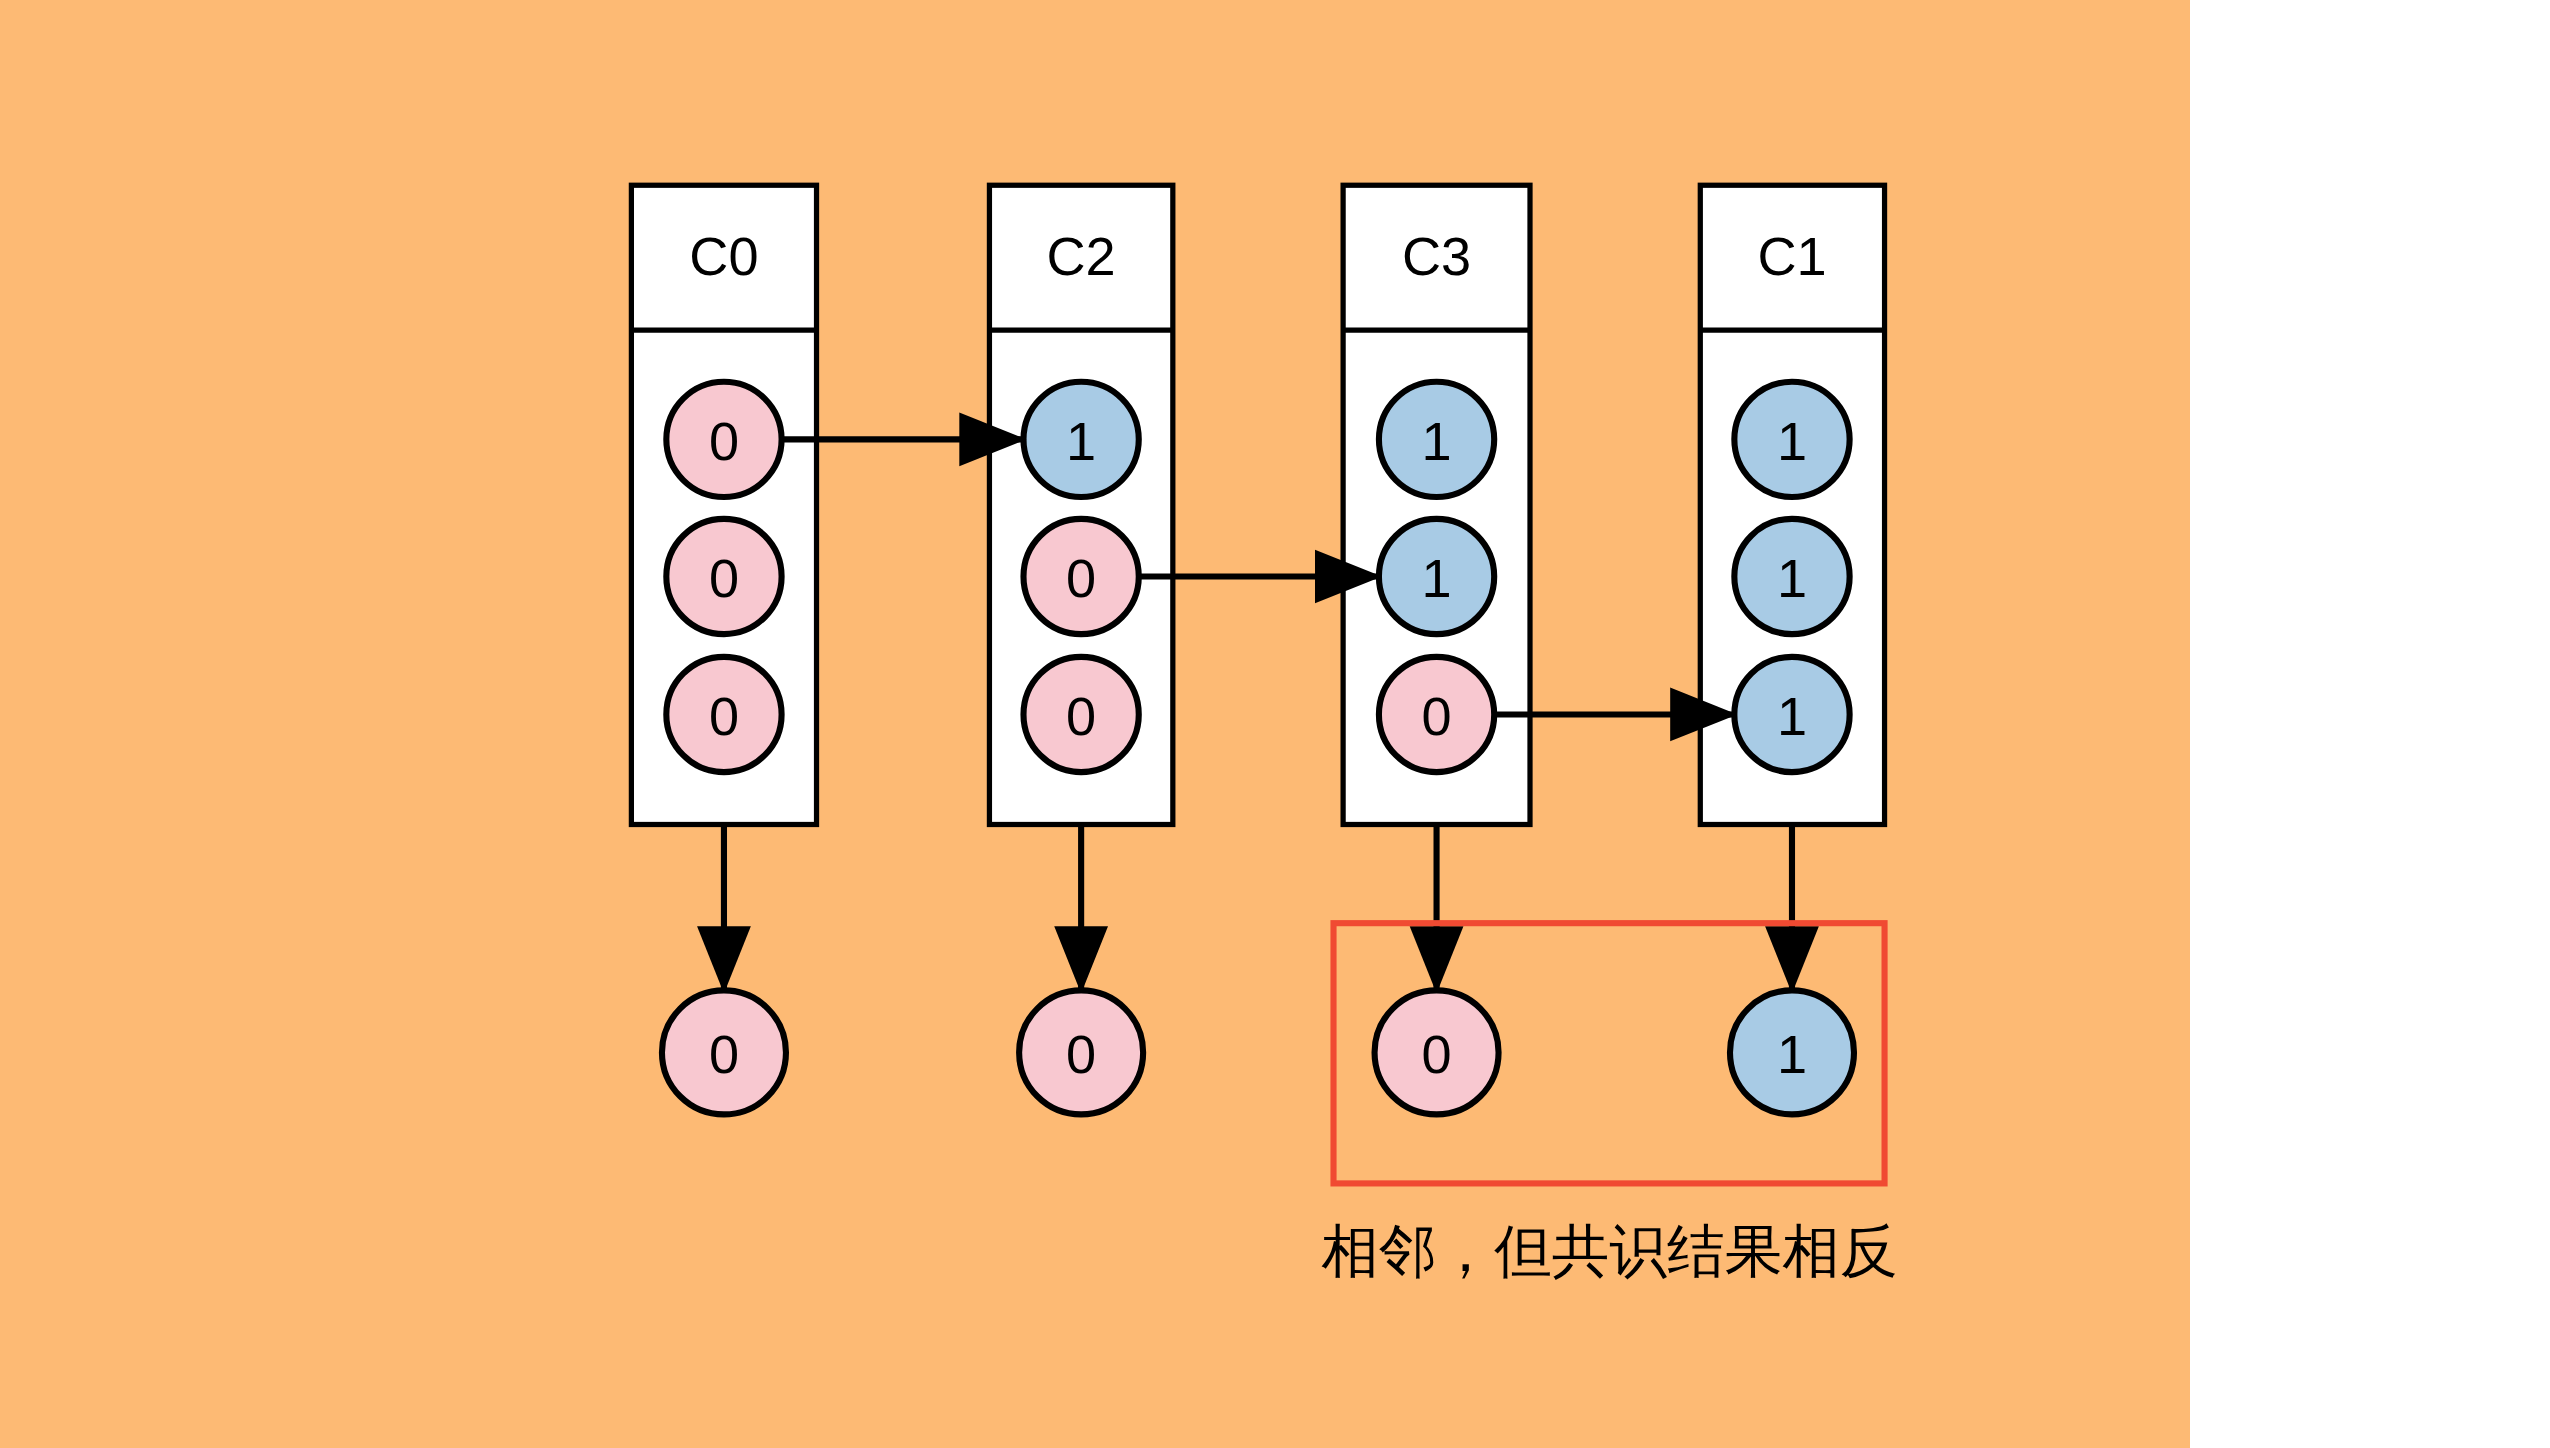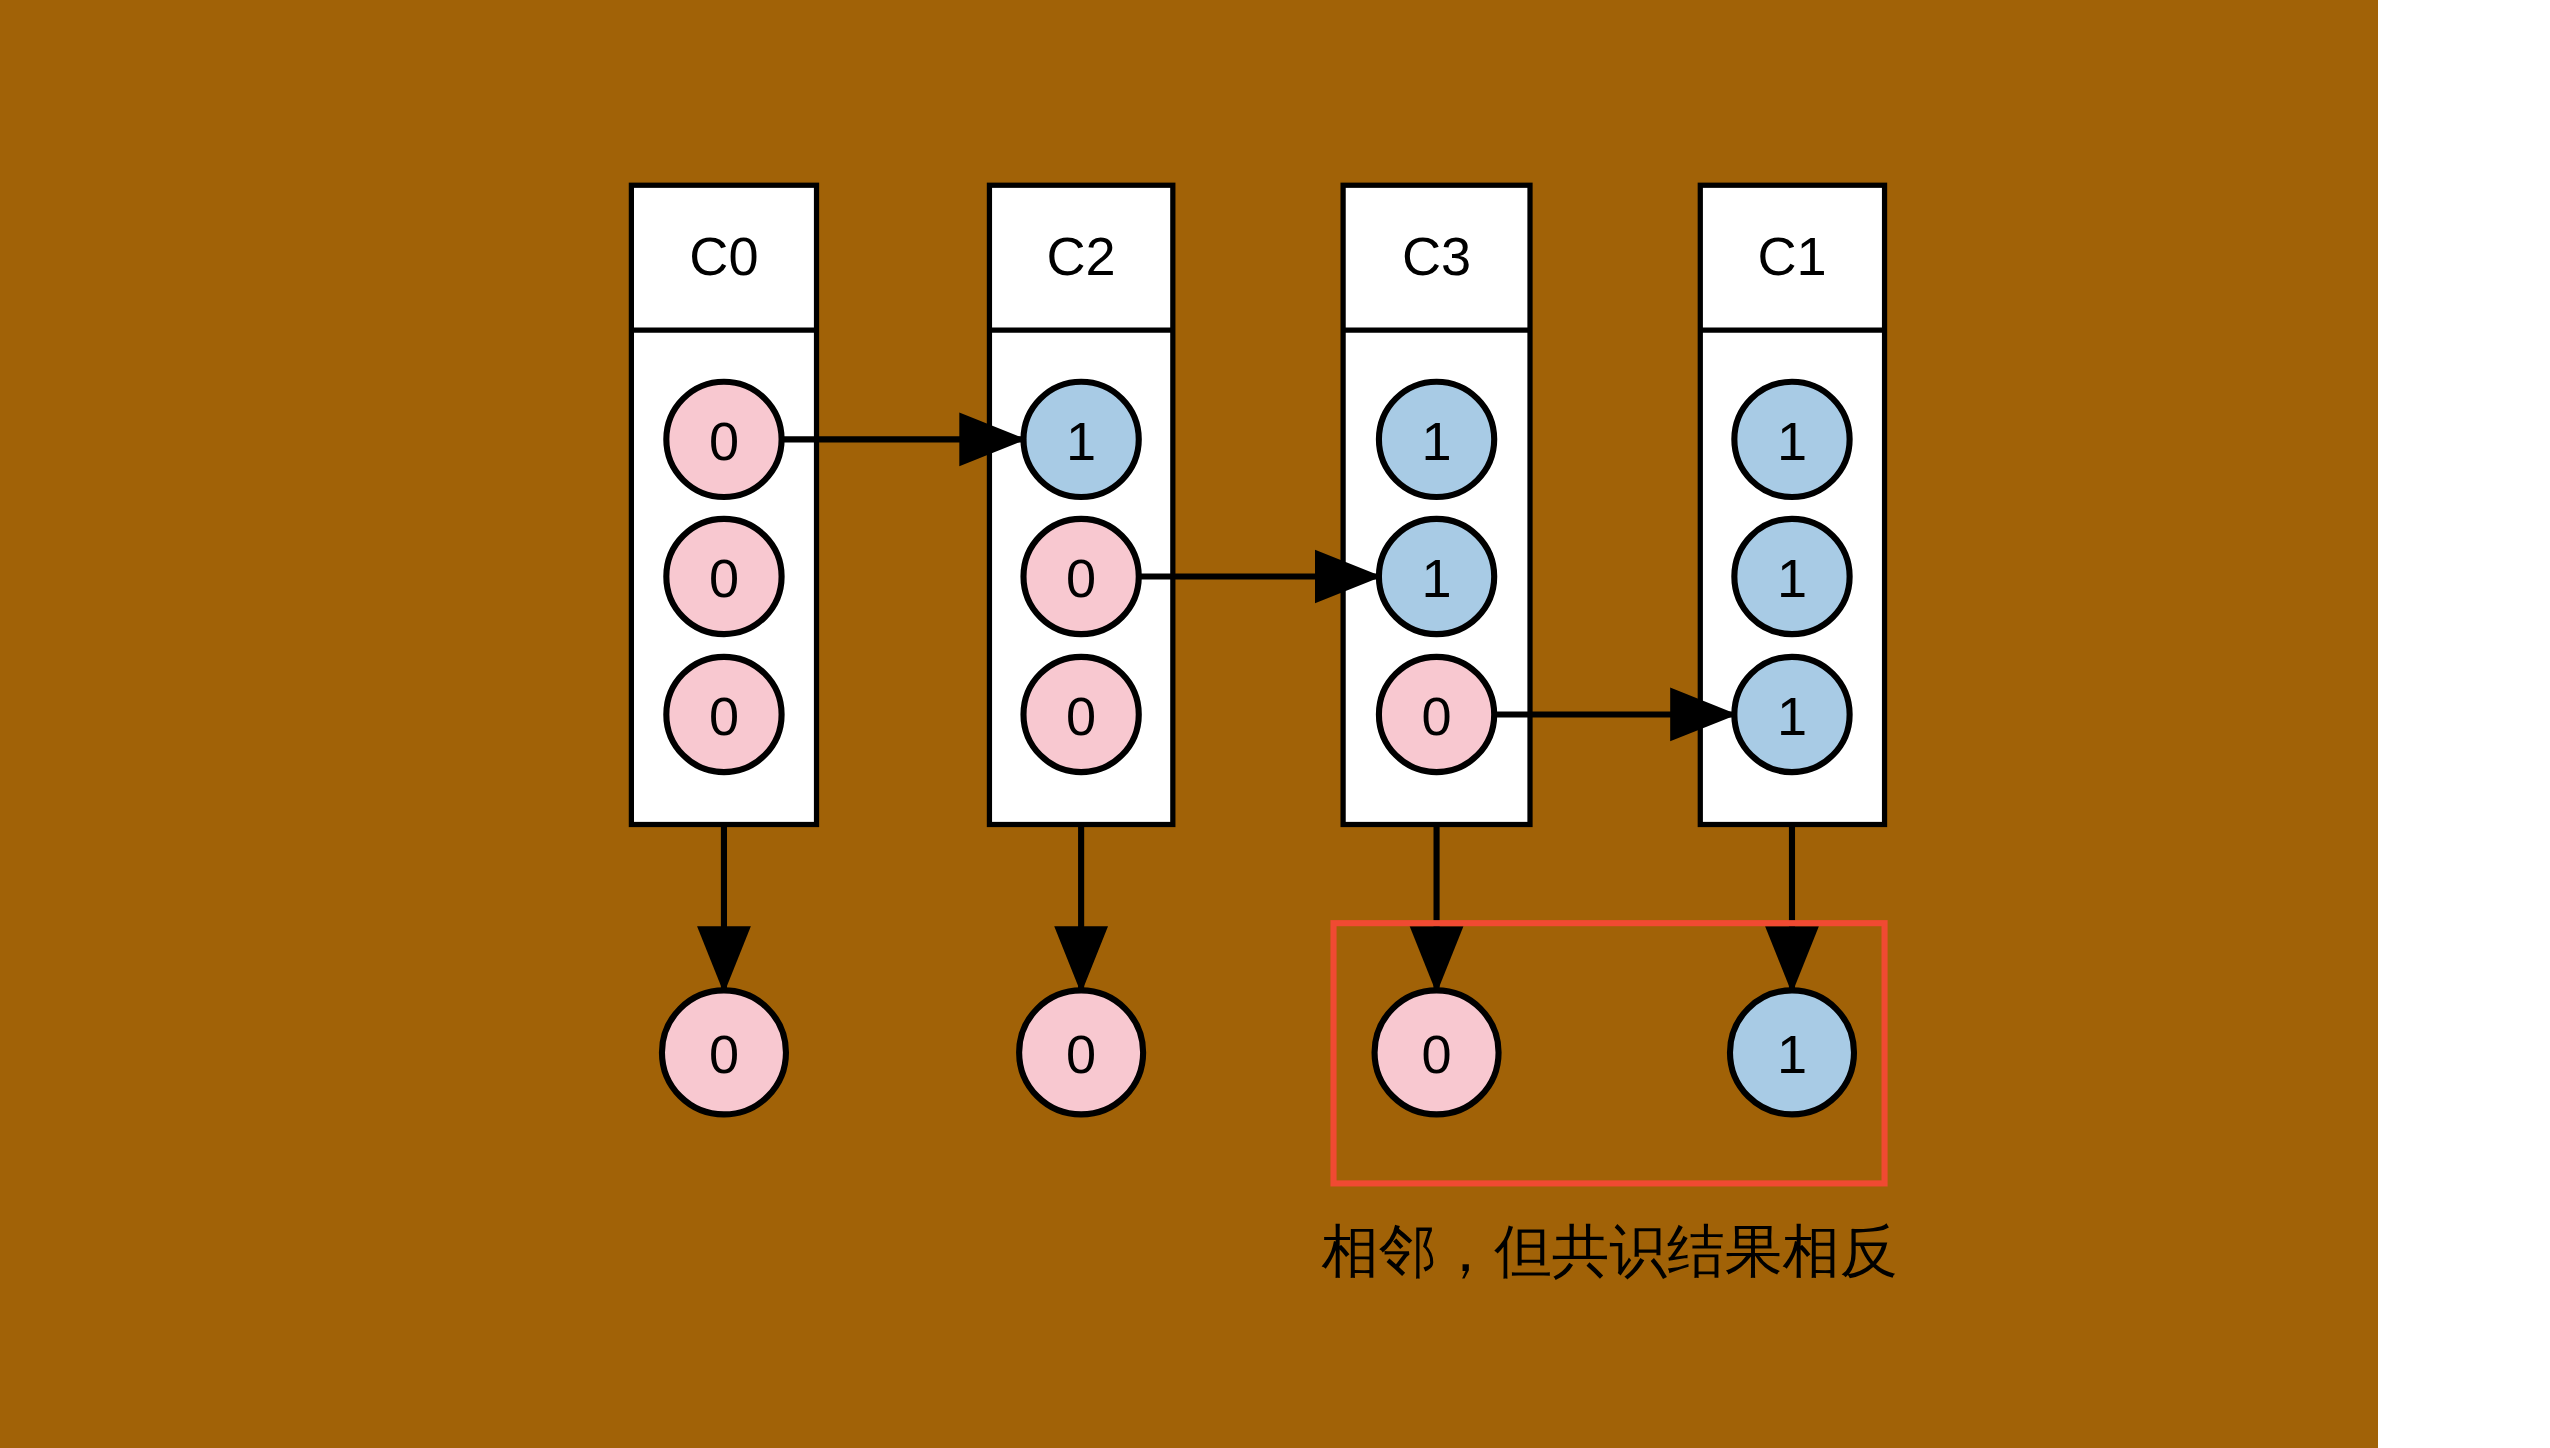--- a/index.html
+++ b/index.html
@@ -9,23 +9,23 @@
     background: #ffffff;
   }
   body {
     width: 2550px;
     height: 1449px;
     overflow: hidden;
     font-family: "Liberation Sans", "DejaVu Sans", sans-serif;
   }
   #diagram-root {
     position: relative;
-    width: 2378px;
+    width: 2190px;
     height: 1449px;
-    background: #a16207;
+    background: #fdba74;
   }
   svg#diagram-svg {
     position: absolute;
     top: 0;
     left: 0;
     width: 2550px;
     height: 1449px;
     display: block;
   }
   .col-frame {

